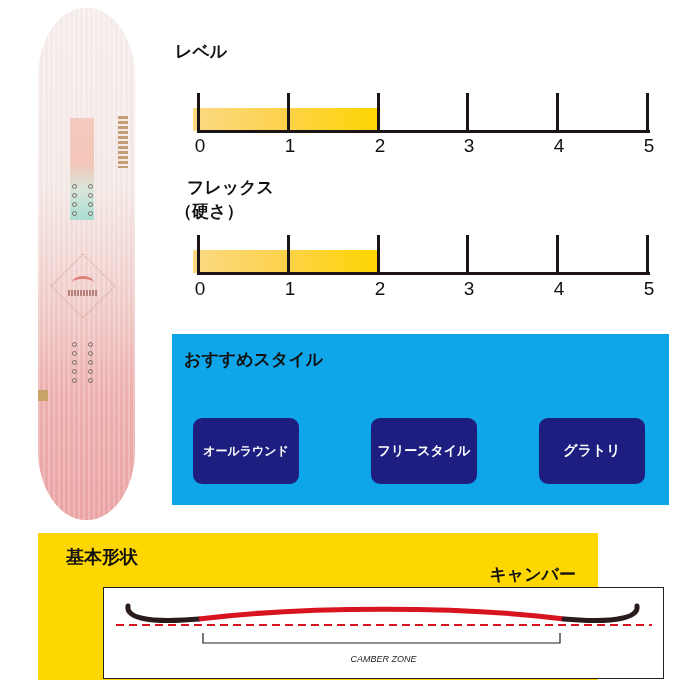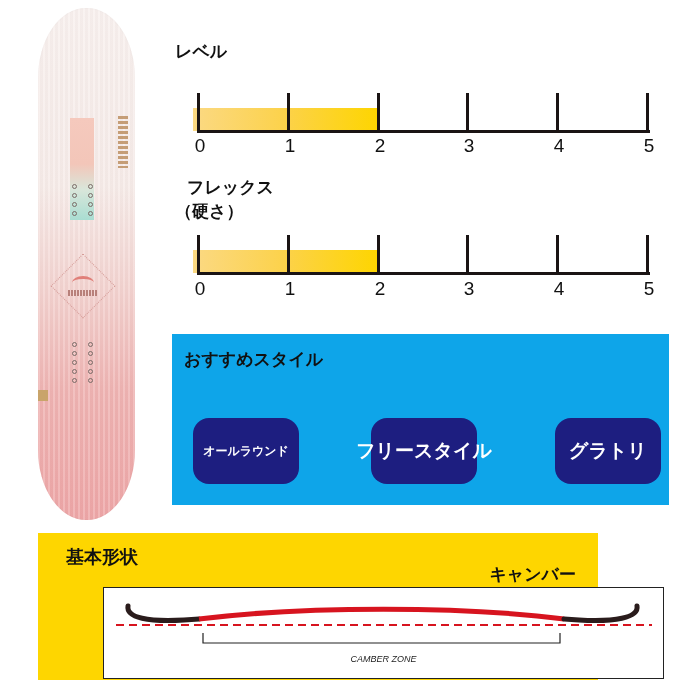--- a/index.html
+++ b/index.html
@@ -68,21 +68,21 @@
       font-size: 19px; font-family: "Liberation Sans", sans-serif; color: #111;
     }
 
     
     #style-box {
       left: 172px; top: 334px; width: 497px; height: 171px; background: #0ea5e9;
     }
     #style-box .title { position: absolute; left: 12px; top: 14px; font-weight: bold; font-size: 17px; }
     .style-btn {
       position: absolute; top: 84px; width: 106px; height: 66px;
-      background: #1d1e80; border-radius: 16px;
+      background: #1d1e80; border-radius: 9px;
       color: #ffffff; font-weight: bold; display: flex; align-items: center; justify-content: center;
       white-space: nowrap;
     }
 
     
     #shape-box {
       left: 38px; top: 533px; width: 560px; height: 147px; background: #fed600;
     }
     #shape-box .title { position: absolute; left: 28px; top: 12px; font-weight: bold; font-size: 18px; }
     #shape-box .camber-label { position: absolute; right: 22px; top: 30px; font-weight: bold; font-size: 17px; }
@@ -164,22 +164,22 @@
   <div class="tick-label" style="left:99px; top:46px;">1</div>
   <div class="tick-label" style="left:189px; top:46px;">2</div>
   <div class="tick-label" style="left:278px; top:46px;">3</div>
   <div class="tick-label" style="left:368px; top:46px;">4</div>
   <div class="tick-label" style="left:458px; top:46px;">5</div>
 </div>
 
 <div id="style-box" class="abs">
   <div class="title">おすすめスタイル</div>
   <div class="style-btn" style="left:21px; font-size:12px;">オールラウンド</div>
-  <div class="style-btn" style="left:199px; font-size:19px;">フリースタイル</div>
-  <div class="style-btn" style="left:383px; font-size:19px;text-align:right;">グラトリ</div>
+  <div class="style-btn" style="left:199px; font-size:13px;">フリースタイル</div>
+  <div class="style-btn" style="left:367px; font-size:14px;text-align:right;">グラトリ</div>
 </div>
 
 <div id="shape-box" class="abs">
   <div class="title">基本形状</div>
   <div class="camber-label">キャンバー</div>
   <div id="shape-panel">
     <svg width="559" height="90" viewBox="0 0 559 90">
 
       <line x1="12" y1="37" x2="548" y2="37" stroke="#d7141f" stroke-width="2" stroke-dasharray="8 5"></line>
 

